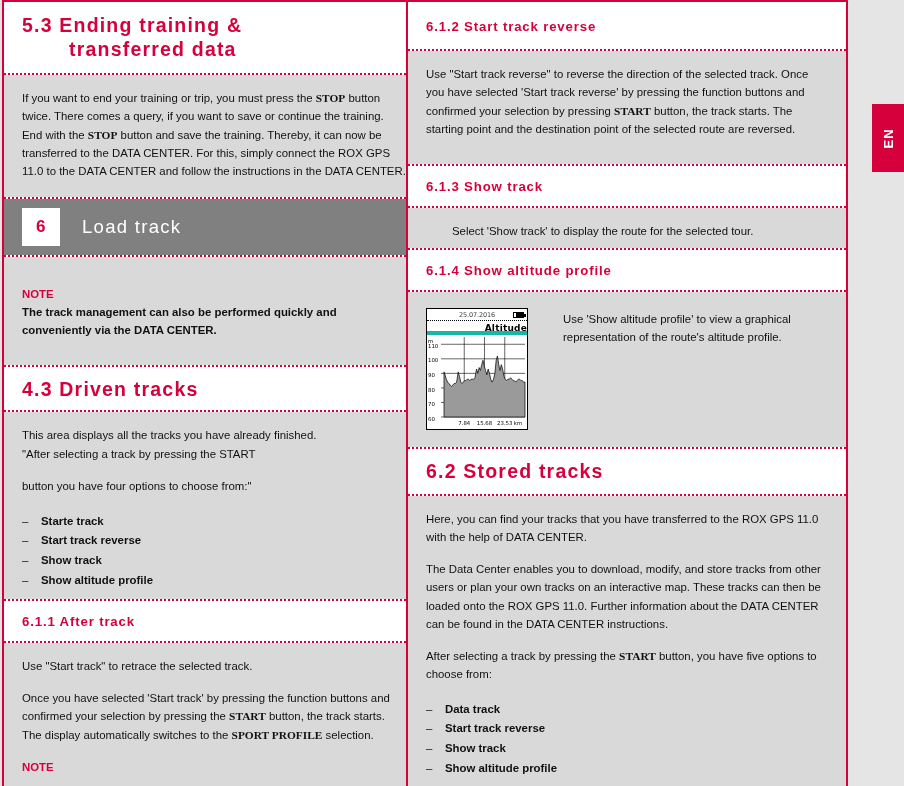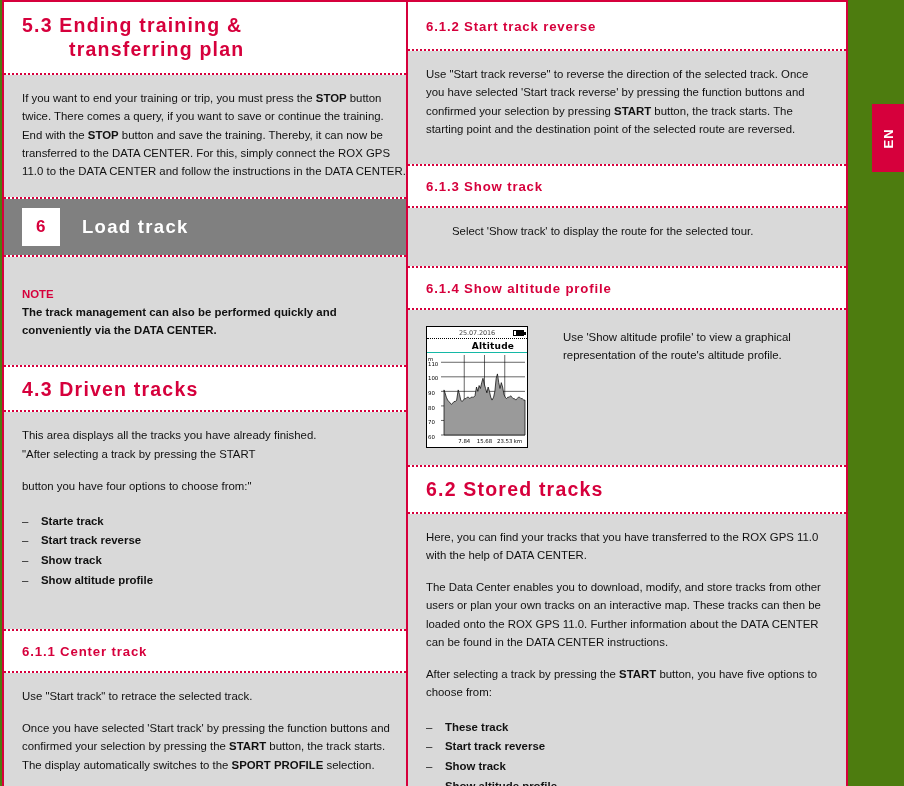--- a/index.html
+++ b/index.html
@@ -8,21 +8,21 @@
     width: 904px;
     height: 786px;
     background: #ffffff;
     font-family: "Liberation Sans", sans-serif;
   }
 
   .page {
     position: relative;
     width: 904px;
     height: 786px;
-    background: #4d7c0f;
+    background: #e5e5e5;
     overflow: hidden;
   }
 
   
   .col {
     position: absolute;
     top: 0;
     height: 786px;
     border-left: 2px solid #d6003c;
     border-right: 2px solid #d6003c;
@@ -65,21 +65,21 @@
 
   
   .body {
     padding: 14px 22px 14px 18px;
     font-size: 11.4px;
     line-height: 1.62;
     color: #111111;
   }
   .body p { margin: 0; }
   .body p + p { margin-top: 13px; }
-  .body b, .body strong { font-weight: bold; }
+  .body b, .body strong { font-weight: bold; font-family: Liberation Serif, serif; }
 
   .note-label {
     color: #d6003c;
     font-weight: bold;
     font-size: 11.4px;
     line-height: 1.5;
   }
   .note-body { font-weight: bold; font-size: 11.4px; line-height: 1.6; color: #111; }
 
   
@@ -113,21 +113,21 @@
     font-size: 17px;
     font-weight: bold;
     display: flex;
     align-items: center;
     justify-content: center;
     letter-spacing: 0.5px;
   }
   .chapter-title {
     color: #ffffff;
     font-size: 18.5px;
-    font-weight: bold;
+    font-weight: normal;
     letter-spacing: 1.3px;
     margin-left: 22px;
   }
 
   
   .lang-tab {
     position: absolute;
     right: 0;
     top: 104px;
     width: 32px;
@@ -173,24 +173,24 @@
     width: 11px; height: 6px;
     border: 1px solid #000;
     background: linear-gradient(to right, #fff 0 25%, #000 25% 100%);
   }
   .dev-batt:after{
     content:""; position:absolute; right:-3px; top:1px;
     width:2px; height:3px; background:#000;
   }
   .dev-title {
     height: 14px;
-    border-bottom: 1px solid #14b8a6;
+    border-bottom: 4px solid #14b8a6;
     font-size: 9px;
     font-weight: bold;
-    text-align: center;
+    text-align: right;
     line-height: 14px;
     letter-spacing: 0.2px;
     padding-left: 32px;
   }
   .dev-plot { position: relative; height: 95px; }
   .dev-plot svg { display: block; }
   .device-text {
     padding-left: 22px;
     font-size: 11.4px;
     line-height: 1.62;
@@ -201,21 +201,21 @@
 </head>
 <body>
 
 <div class="page">
 
   <div class="col col-left">
 
     <div class="blk blk-white">
       <h2 class="sect">
         <span>5.3 Ending training &amp;</span>
-        <span class="indent">transferring plan</span>
+        <span class="indent">transferred data</span>
       </h2>
     </div>
     <div class="sep"></div>
 
     <div class="blk blk-gray body" style="height:122px;">
       <p><span>If you want to end your training or trip, you must press the </span><b>STOP</b><span> button twice. There comes a query, if you want to save or continue the training. End with the </span><b>STOP</b><span> button and save the training. Thereby, it can now be transferred to the DATA CENTER. For this, simply connect the ROX GPS 11.0 to the DATA CENTER and follow the instructions in the DATA CENTER.</span></p>
     </div>
     <div class="sep"></div>
 
     <div class="chapter-bar">
@@ -228,35 +228,35 @@
       <p class="note-label" style="margin-top:15px;">NOTE</p>
       <p class="note-body" style="margin-top:0;">The track management can also be performed quickly and conveniently via the DATA CENTER.</p>
     </div>
     <div class="sep"></div>
 
     <div class="blk blk-white">
       <h2 class="sect" style="padding-top:11px;padding-bottom:9px;">4.3  Driven tracks</h2>
     </div>
     <div class="sep"></div>
 
-    <div class="blk blk-gray body" style="height:217px;">
+    <div class="blk blk-gray body" style="height:187px;">
       <p>This area displays all the tracks you have already finished.</p>
       <p style="margin-top:0">"After selecting a track by pressing the START</p>
       <p style="margin-top:14px">button you have four options to choose from:"</p>
       <ul class="dashlist">
         <li><span class="dash">–</span><span>Starte track</span></li>
         <li><span class="dash">–</span><span>Start track reverse</span></li>
         <li><span class="dash">–</span><span>Show track</span></li>
         <li><span class="dash">–</span><span>Show altitude profile</span></li>
       </ul>
     </div>
     <div class="sep"></div>
 
     <div class="blk blk-white">
-      <h3 class="sub">6.1.1 Center track</h3>
+      <h3 class="sub">6.1.1 After track</h3>
     </div>
     <div class="sep"></div>
 
     <div class="blk blk-gray body" style="height:160px;">
       <p>Use "Start track" to retrace the selected track.</p>
       <p><span>Once you have selected 'Start track' by pressing the function buttons and confirmed your selection by pressing the </span><b>START</b><span> button, the track starts. The display automatically switches to the </span><b>SPORT PROFILE</b><span> selection.</span></p>
       <p class="note-label" style="margin-top:15px;">NOTE</p>
 
     </div>
 
@@ -272,21 +272,21 @@
     <div class="blk blk-gray body" style="height:113px;">
       <p><span>Use "Start track reverse" to reverse the direction of the selected track. Once you have selected 'Start track reverse' by pressing the function buttons and confirmed your selection by pressing </span><b>START</b><span> button, the track starts. The starting point and the destination point of the selected route are reversed.</span></p>
     </div>
     <div class="sep"></div>
 
     <div class="blk blk-white">
       <h3 class="sub">6.1.3 Show track</h3>
     </div>
     <div class="sep"></div>
 
-    <div class="blk blk-gray body" style="height:58px;padding-left:44px;">
+    <div class="blk blk-gray body" style="height:40px;padding-left:44px;">
       <p>Select 'Show track' to display the route for the selected tour.</p>
     </div>
     <div class="sep"></div>
 
     <div class="blk blk-white">
       <h3 class="sub">6.1.4 Show altitude profile</h3>
     </div>
     <div class="sep"></div>
 
     <div class="blk blk-gray" style="height:155px;">
@@ -333,21 +333,21 @@
     <div class="blk blk-white">
       <h2 class="sect" style="padding-top:11px;padding-bottom:10px;">6.2  Stored tracks</h2>
     </div>
     <div class="sep"></div>
 
     <div class="blk blk-gray body" style="height:302px;">
       <p>Here, you can find your tracks that you have transferred to the ROX GPS 11.0 with the help of DATA CENTER.</p>
       <p>The Data Center enables you to download, modify, and store tracks from other users or plan your own tracks on an interactive map. These tracks can then be loaded onto the ROX GPS 11.0. Further information about the DATA CENTER can be found in the DATA CENTER instructions.</p>
       <p><span>After selecting a track by pressing the </span><b>START</b><span> button, you have five options to choose from:</span></p>
       <ul class="dashlist">
-        <li><span class="dash">–</span><span>These track</span></li>
+        <li><span class="dash">–</span><span>Data track</span></li>
         <li><span class="dash">–</span><span>Start track reverse</span></li>
         <li><span class="dash">–</span><span>Show track</span></li>
         <li><span class="dash">–</span><span>Show altitude profile</span></li>
         <li>
             <span class="dash">–</span>
           </li>
       </ul>
     </div>
 
   </div>

